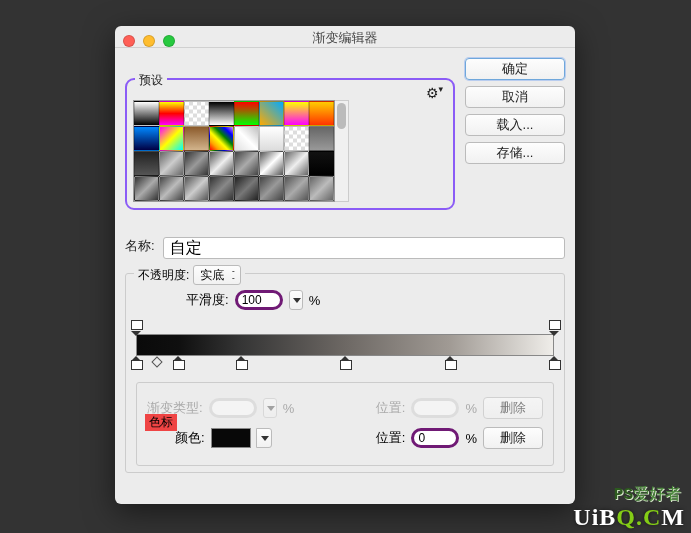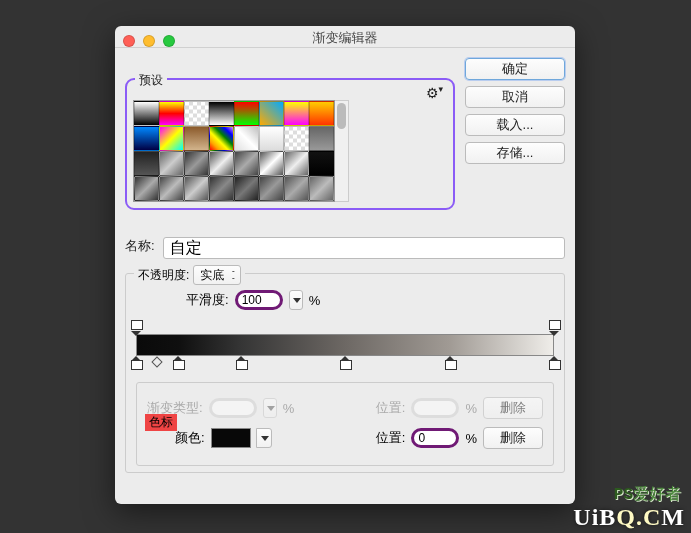--- a/index.html
+++ b/index.html
@@ -326,21 +326,21 @@
       position: absolute;
       right: 6px;
       bottom: 2px;
       font-family: Georgia, serif;
       font-size: 24px;
       font-weight: bold;
       color: #fff;
       text-shadow: 0 0 4px rgba(0,0,0,0.6);
       letter-spacing: 1px;
     }
-    .watermark .o { color: #fef9c3; }
+    .watermark .o { color: #84cc16; }
     .psh {
       position: absolute;
       right: 10px;
       bottom: 28px;
       font-size: 16px;
       font-family: "STKaiti", serif;
       color: #4a8a3a;
       text-shadow: 1px 1px 0 #d4e8c8;
     }
     .psh .ps { font-family: Liberation Mono, monospace; font-weight: bold; color: #2c5a1e; }

